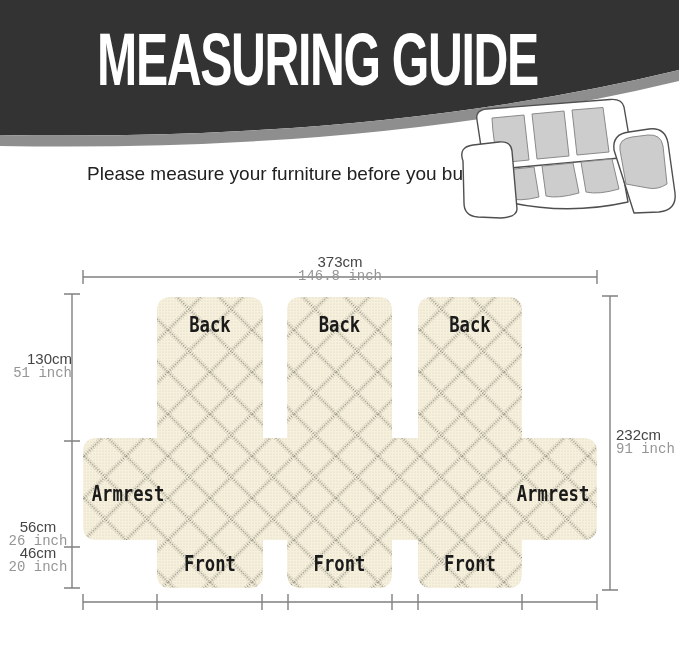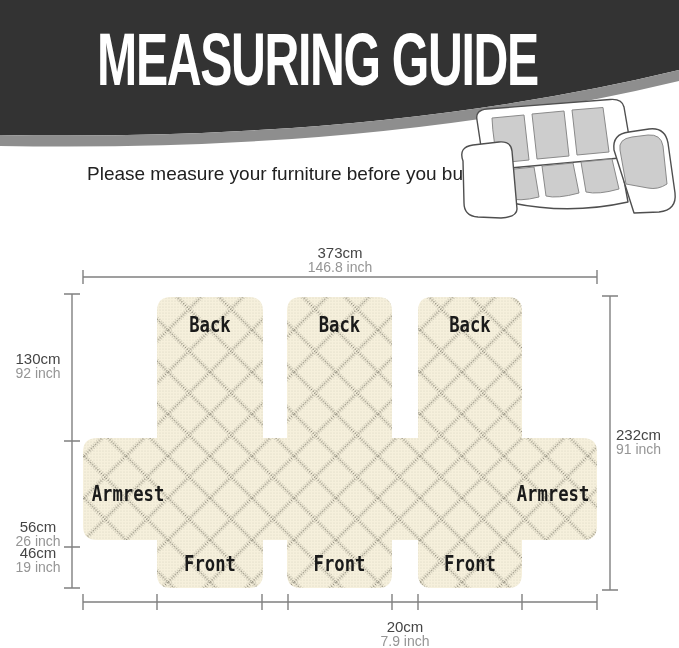--- a/index.html
+++ b/index.html
@@ -33,23 +33,23 @@
   .back-2{left:287px;top:313px;width:105px;}
   .back-3{left:418px;top:313px;width:104px;}
   .front-1{left:157px;top:552px;width:106px;}
   .front-2{left:287px;top:552px;width:105px;}
   .front-3{left:418px;top:552px;width:104px;}
   .armrest-l{left:70px;top:482px;width:116px;}
   .armrest-r{left:495px;top:482px;width:116px;}
   
   .dim{position:absolute;text-align:center;line-height:1.0;white-space:nowrap;}
   .dim .cm{font-size:15px;color:#454545;line-height:14px;}
-  .dim .inch{font-size:14px;color:#959595;line-height:14px;}
-  .dim-top{left:240px;top:246px;width:200px;}
-  .dim-back-h{left:4px;top:352px;width:68px;}
+  .dim .inch{font-size:14px;color:#959595;line-height:14px;font-family:Liberation Mono, monospace;}
+  .dim-top{left:240px;top:255px;width:200px;}
+  .dim-back-h{left:4px;top:352px;width:68px;text-align:right;}
   .dim-arm-h{left:4px;top:472px;width:68px;margin-top:48px;}
   .dim-front-h{left:4px;top:546px;width:68px;}
   .dim-depth{left:616px;top:428px;width:72px;text-align:left;}
   .dim-depth .cm,.dim-depth .inch{text-align:left;}
   .dim-arm-w{left:78px;top:620px;width:84px;}
   .dim-seat-w{left:167px;top:620px;width:84px;}
   .dim-gap-w{left:363px;top:620px;width:84px;}
 </style>
 </head>
 <body>
@@ -127,32 +127,28 @@
   <div class="plabel front-3">Front</div>
   <div class="plabel armrest-l">Armrest</div>
   <div class="plabel armrest-r">Armrest</div>
 
   <div class="dim dim-top">
     <div class="cm">373cm</div>
     <div class="inch">146.8 inch</div>
   </div>
   <div class="dim dim-back-h">
     <div class="cm">130cm</div>
-    <div class="inch">92 inch</div>
+    <div class="inch">51 inch</div>
   </div>
   <div class="dim dim-arm-h">
     <div class="cm">56cm</div>
     <div class="inch">26 inch</div>
   </div>
   <div class="dim dim-front-h">
     <div class="cm">46cm</div>
-    <div class="inch">19 inch</div>
+    <div class="inch">20 inch</div>
   </div>
   <div class="dim dim-depth">
     <div class="cm">232cm</div>
     <div class="inch">91 inch</div>
   </div>
-  <div class="dim dim-gap-w">
-    <div class="cm">20cm</div>
-    <div class="inch">7.9 inch</div>
-  </div>
 
 </div>
 
 </body></html>

